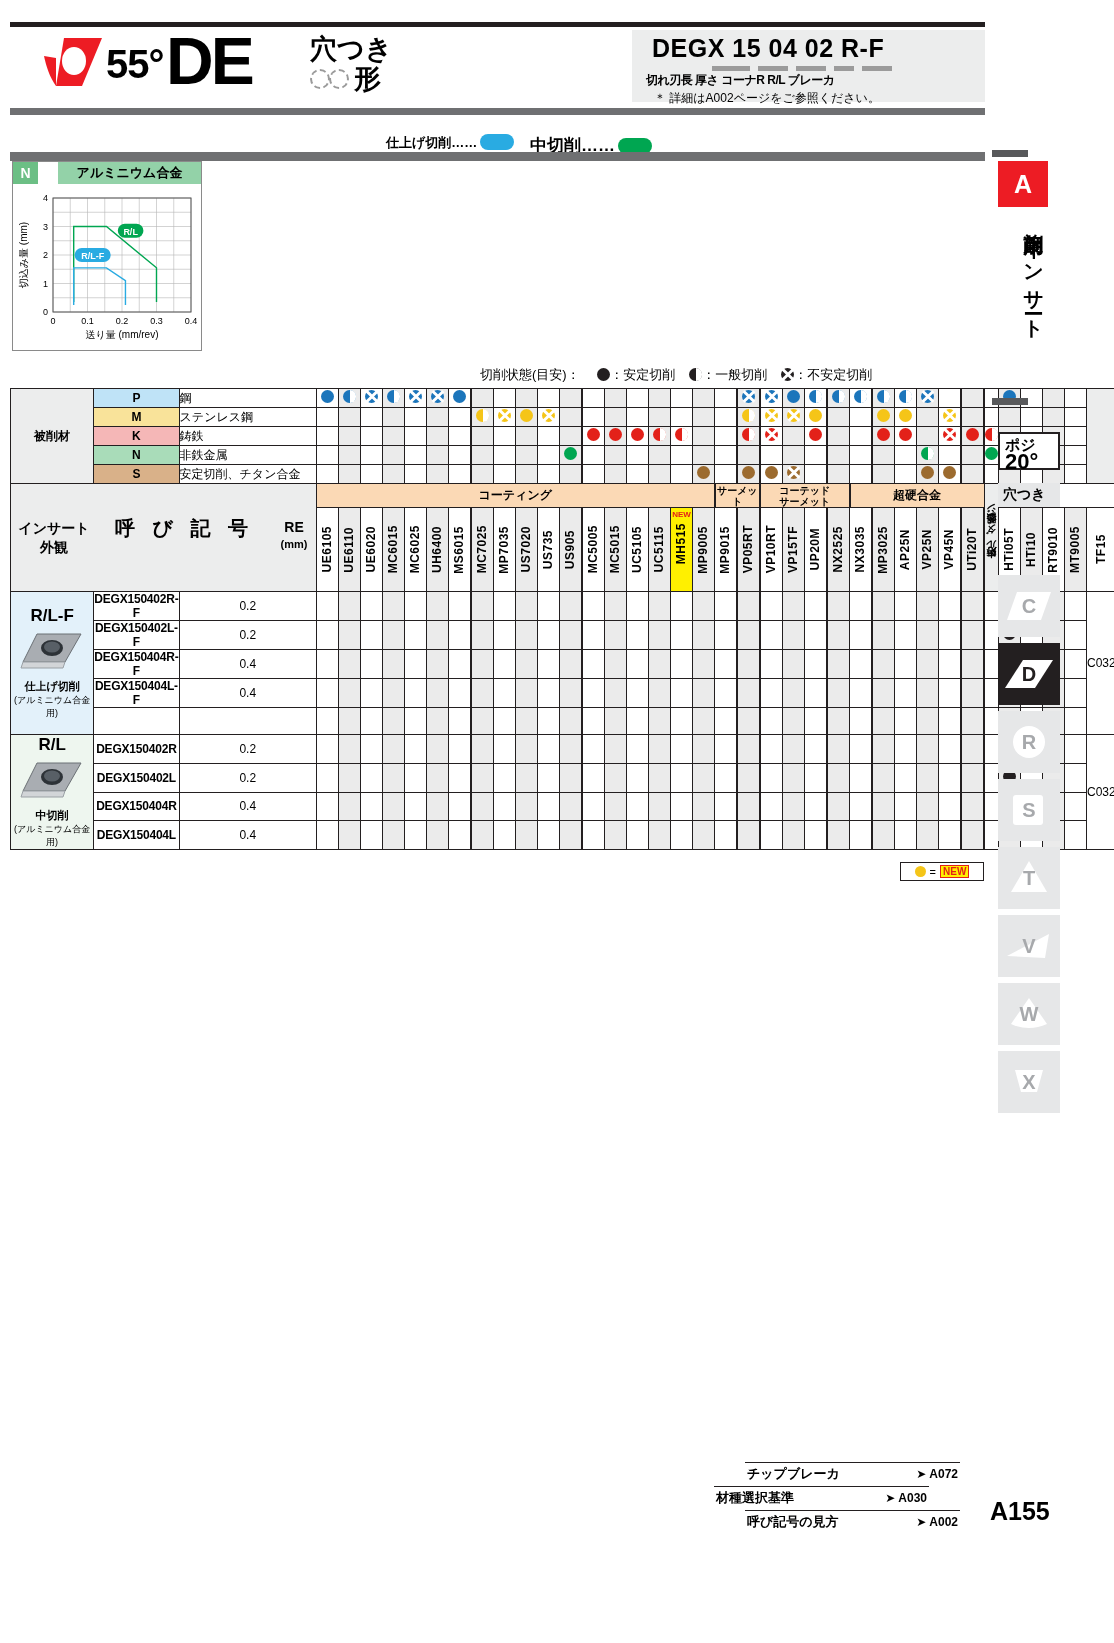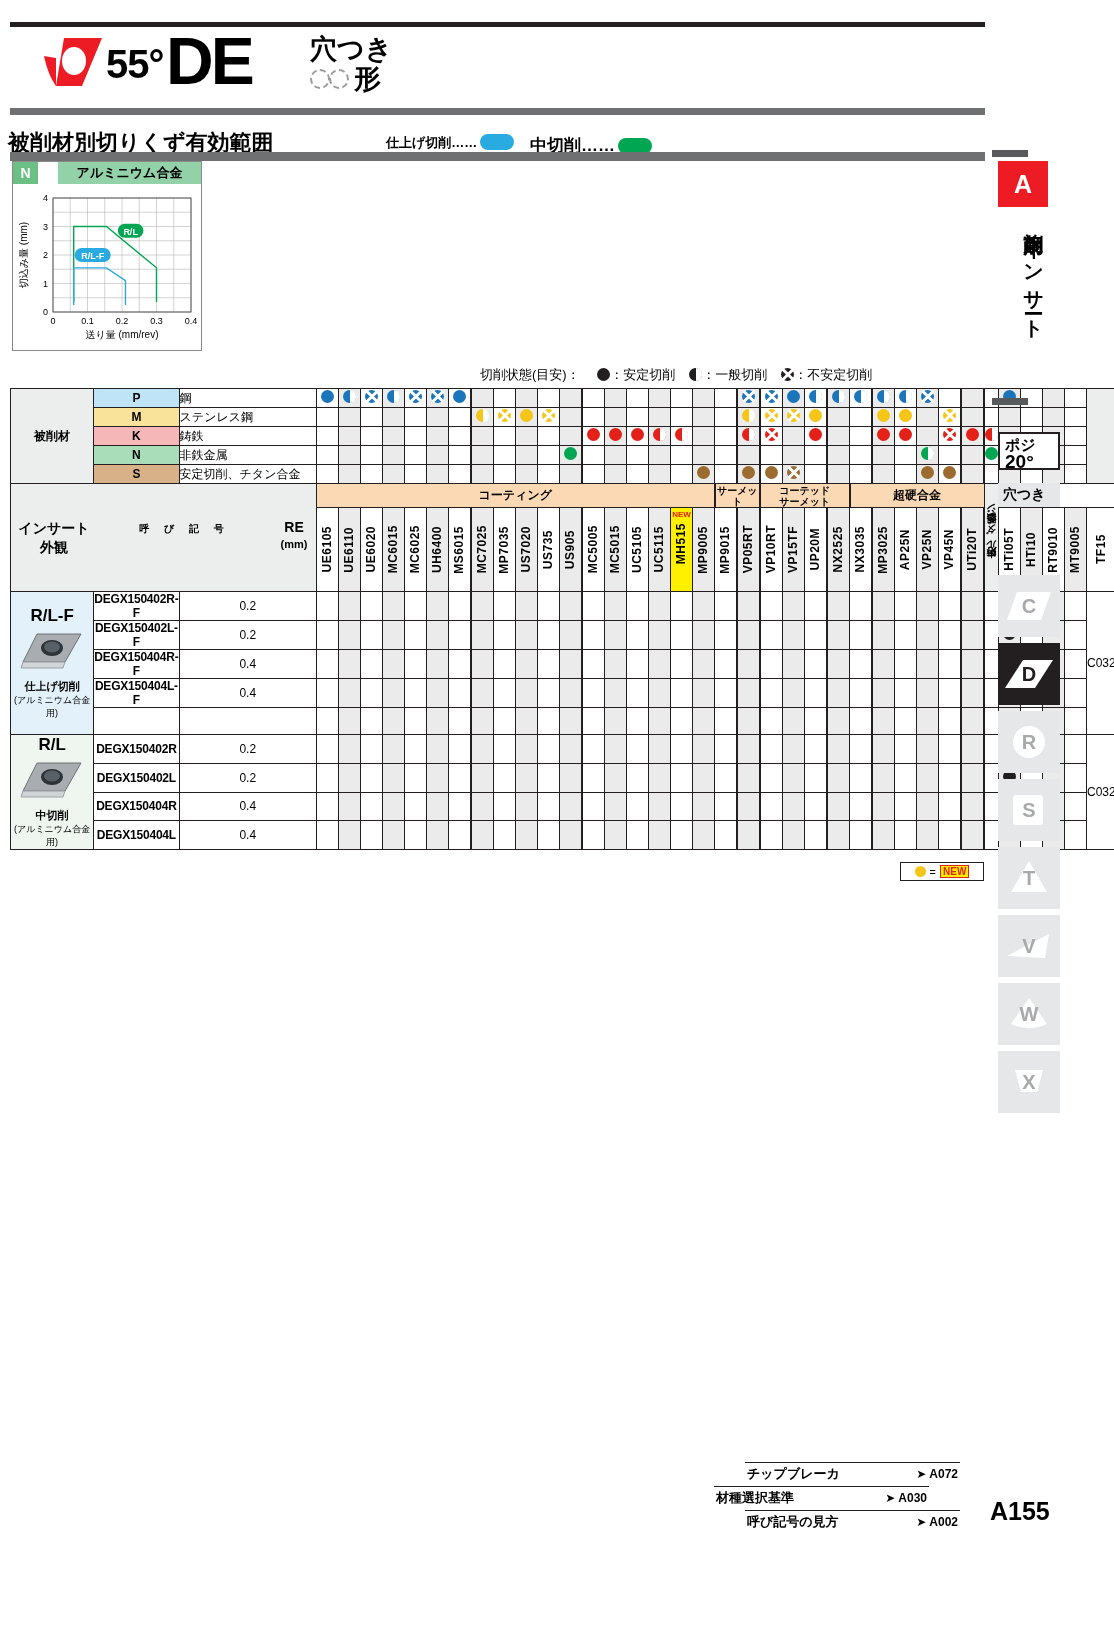--- a/index.html
+++ b/index.html
@@ -114,21 +114,21 @@
 
   
   .rail-top { position:absolute; left:998px; top:161px; width:50px; height:46px; background:#ed1c24;
               color:#fff; font-size:25px; font-weight:bold; display:flex; align-items:center; justify-content:center; }
   .rail-vtxt { position:absolute; left:998px; top:216px; width:50px; font-size:20px; font-weight:bold;
                writing-mode:vertical-rl; text-orientation:upright; letter-spacing:3px; }
   .rail-m1 { position:absolute; left:992px; top:150px; width:36px; height:7px; background:#58595b; }
   .rail-m2 { position:absolute; left:992px; top:398px; width:36px; height:7px; background:#58595b; }
   .rail-posi { position:absolute; left:998px; top:432px; width:62px; height:38px; border:2px solid #231f20; background:#fff;
                font-size:15px; font-weight:bold; line-height:17px; padding:2px 0 0 5px; }
-  .rail-posi .big { font-size:19px;margin-top:12px; }
+  .rail-posi .big { font-size:22px;margin-top:12px; }
   .rail-hole { position:absolute; left:998px; top:483px; width:62px; height:24px; background:#e6e7e8; font-size:14px;
                font-weight:bold; display:flex; align-items:center; padding-left:5px; }
   .shapetab { position:absolute; left:998px; width:62px; height:62px; background:#e6e7e8; display:flex;
               align-items:center; justify-content:center; }
   .shapetab.active { background:#231f20; }
   .shapetab .glyph { position:relative; width:48px; height:40px; }
   .shapetab .lbl { position:absolute; left:0; top:0; width:100%; height:100%; display:flex; align-items:center;
                    justify-content:center; font-size:20px; font-weight:bold; color:#a7a9ac; z-index:2; }
   .shapetab.active .lbl { color:#231f20; }
 
@@ -152,23 +152,32 @@
       <ellipse cx="32" cy="25" rx="12" ry="14" fill="#ffffff"></ellipse>
     </svg>
   </div>
   <div class="deg55">55°</div>
   <div class="de-big">DE</div>
   <div class="de-sub">
     <span>穴つき</span>
     <span class="r2"><span class="hole-ico"><span class="a"></span><span class="b"></span></span><span>形</span></span>
   </div>
 
+  <div class="code-box">
+    <div class="code-title">DEGX   15 04 02 R-F</div>
+    <div class="code-seg" style="left:80px;width:38px;"></div>
+    <div class="code-seg" style="left:126px;width:30px;"></div>
+    <div class="code-seg" style="left:164px;width:30px;"></div>
+    <div class="code-seg" style="left:202px;width:20px;"></div>
+    <div class="code-seg" style="left:230px;width:30px;"></div>
+    <div class="code-legend">切れ刃長    厚さ  コーナR  R/L  ブレーカ</div>
+    <div class="code-note">＊ 詳細はA002ページをご参照ください。</div>
+  </div>
   <div class="hdr-rule-bot"></div>
 
-  <div class="sec-title">被削材別切りくず有効範囲</div>
   <div class="legend-fin"><span>仕上げ切削……</span><span class="pill blue"></span></div>
   <div class="legend-mid"><span>中切削……</span><span class="pill green"></span></div>
   <div class="grayband"></div>
 
   <div class="chart-card">
     <div class="chart-hd">
       <div class="k">N</div>
       <div class="t">アルミニウム合金</div>
     </div>
     <div class="plot-host">
@@ -415,21 +424,21 @@
           <td class="gcell"></td>
           <td class="gcell alt"></td>
           <td class="gcell"></td>
           <td class="gcell alt"></td>
           <td class="gcell"></td>
         </tr>
         <tr>
           <td colspan="3" rowspan="2" class="apphdr" style="background: rgb(236, 237, 237); height: 108px; vertical-align: middle;">
             <div style="display: flex; width: 100%;">
               <div style="width: 86px; text-align: center; font-size: 14px;">インサート<br>外観</div>
-              <div style="width: 175px; text-align: center; font-size: 10px; letter-spacing: 6px;">呼 び 記 号</div>
+              <div style="width: 175px; text-align: center; font-size: 20px; letter-spacing: 6px;">呼 び 記 号</div>
               <div style="width: 44px; text-align: center; font-size: 14px; line-height: 16px;">RE<br><span style="font-size:11px">(mm)</span></div>
             </div>
           </td>
           <td colspan="18" class="grp-hd" style="border-right: 2px solid rgb(35, 31, 32);">コーティング</td>
           <td colspan="2" class="grp-hd sm" style="border-right: 2px solid rgb(35, 31, 32);">サーメット</td>
           <td colspan="4" class="grp-hd sm" style="border-right: 2px solid rgb(35, 31, 32);">コーテッド<br>サーメット</td>
           <td colspan="6" class="grp-hd">超硬合金</td>
           <td rowspan="2" class="holdhdr"><span class="vtxt">対応ホルダ参照ページ</span></td>
         </tr>
         <tr>

